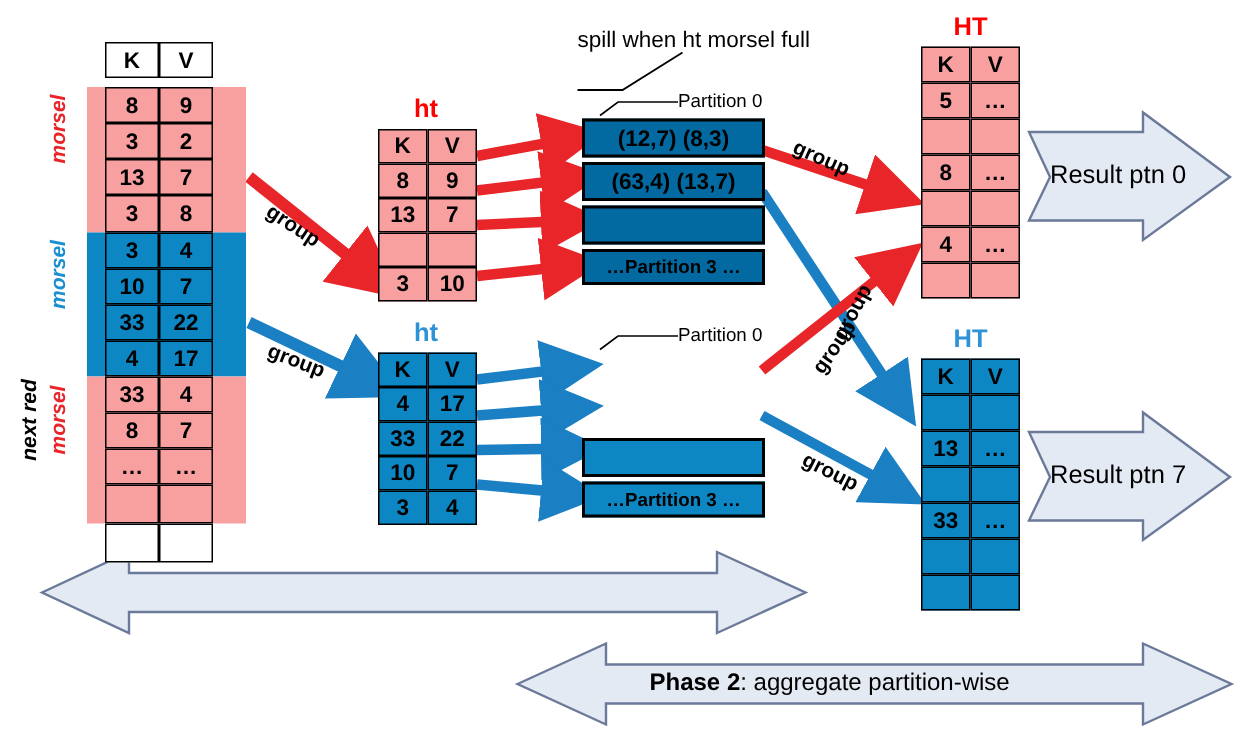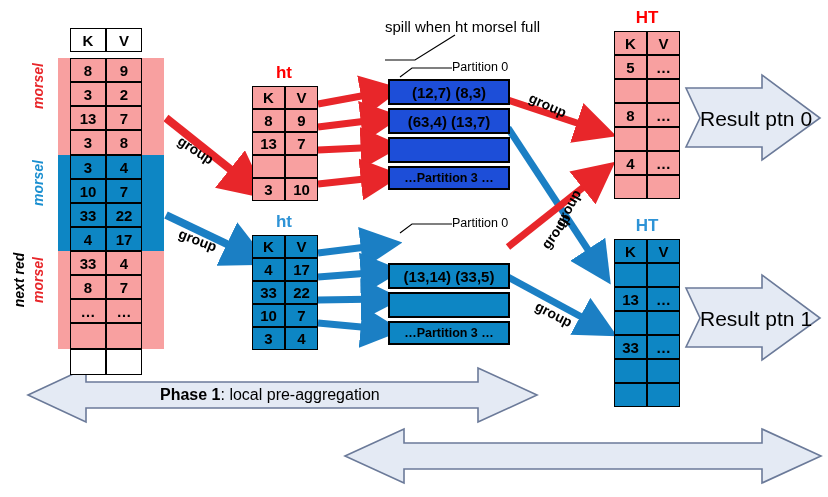--- a/index.html
+++ b/index.html
@@ -31,39 +31,39 @@
 
   
   .tbl-title{position:absolute;font-size:17px;font-weight:700;text-align:center;}
   .t-red{color:#FF0000;}
   .t-blue{color:#2E93D6;}
 
   
   .pbar{position:absolute;border:2.4px solid #000;box-sizing:border-box;
         display:flex;align-items:center;justify-content:center;
         font-size:15px;font-weight:700;}
-  .pbar.red{background:#1d4ed8;}
+  .pbar.red{background:#0369a1;}
   .pbar.blue{background:#0D86C4;}
   .pbar.small{font-size:12.5px;}
 
   
   .note{position:absolute;font-size:15px;white-space:nowrap;}
   .note-sm{position:absolute;font-size:12.5px;white-space:nowrap;}
 
   
   .glabel{position:absolute;font-size:14px;font-weight:700;white-space:nowrap;
           transform-origin:50% 50%;}
 
   
   .phase-txt{position:absolute;font-size:16px;white-space:nowrap;}
   .phase-txt b{font-weight:700;}
 
   svg.layer{position:absolute;left:0;top:0;width:828px;height:497px;
             pointer-events:none;overflow:visible;}
-  .resulttxt{position:absolute;font-size:21px;white-space:nowrap;text-align:center;}
+  .resulttxt{position:absolute;font-size:17px;white-space:nowrap;text-align:center;}
 </style>
 </head>
 <body>
 
 <div class="stage">
 
   <svg class="layer" viewBox="0 0 828 497">
     <defs>
       <marker id="ar-red" markerWidth="6" markerHeight="6" refX="3.2" refY="3" orient="auto">
         <path d="M0,0 L6,3 L0,6 z" fill="#E8262A"></path>
@@ -208,21 +208,20 @@
     <div class="cell blue" style="left:0px;top:92px;width:33px;height:23px;">3</div>
     <div class="cell blue" style="left:33px;top:92px;width:33px;height:23px;">4</div>
   </div>
 
   <div class="pbar red" style="left:388px;top:79px;width:122px;height:26px;">(12,7)  (8,3)</div>
   <div class="pbar red" style="left:388px;top:108px;width:122px;height:26px;">(63,4) (13,7)</div>
   <div class="pbar red" style="left:388px;top:137px;width:122px;height:26px;"></div>
   <div class="pbar red small" style="left:388px;top:166px;width:122px;height:24px;">…Partition 3 …</div>
   <div class="note-sm" style="left:452px;top:60px;">Partition 0</div>
 
-  <div class="pbar blue" style="left:388px;top:263px;width:122px;height:26px;">(13,14) (33,5)</div>
   <div class="pbar blue" style="left:388px;top:292px;width:122px;height:26px;"></div>
   <div class="pbar blue small" style="left:388px;top:321px;width:122px;height:24px;">…Partition 3 …</div>
   <div class="note-sm" style="left:452px;top:216px;">Partition 0</div>
 
   <div class="note" style="left:385px;top:18px;">spill when ht morsel full</div>
 
   <div class="tbl-title t-red" style="left:612px;top:8px;width:70px;text-align:center;">HT</div>
   <div class="abs" style="left:614px;top:31px;">
     <div class="cell red hdr" style="left:0px;top:0px;width:33px;height:24px;">K</div>
     <div class="cell red hdr" style="left:33px;top:0px;width:33px;height:24px;">V</div>
@@ -259,19 +258,19 @@
   </div>
 
   <div class="glabel" style="left:176px;top:142px;transform:rotate(33deg);">group</div>
   <div class="glabel" style="left:178px;top:232px;transform:rotate(21deg);">group</div>
   <div class="glabel" style="left:528px;top:97px;transform:rotate(24deg);">group</div>
   <div class="glabel" style="left:548px;top:200px;transform:rotate(-62deg);">group</div>
   <div class="glabel" style="left:536px;top:223px;transform:rotate(-55deg);">group</div>
   <div class="glabel" style="left:534px;top:306px;transform:rotate(27deg);">group</div>
 
   <div class="resulttxt" style="left:700px;top:107px;">Result ptn 0</div>
-  <div class="resulttxt" style="left:700px;top:307px;">Result ptn 1</div>
-
-  <div class="phase-txt" style="left:160px;top:386px;">
-    <b>Phase 1</b><span>: local pre-aggregation</span>
+  <div class="resulttxt" style="left:700px;top:307px;">Result ptn 7</div>
+
+  <div class="phase-txt" style="left:433px;top:447px;">
+    <b>Phase 2</b><span>: aggregate partition-wise</span>
   </div>
 
 </div>
 
 </body></html>

